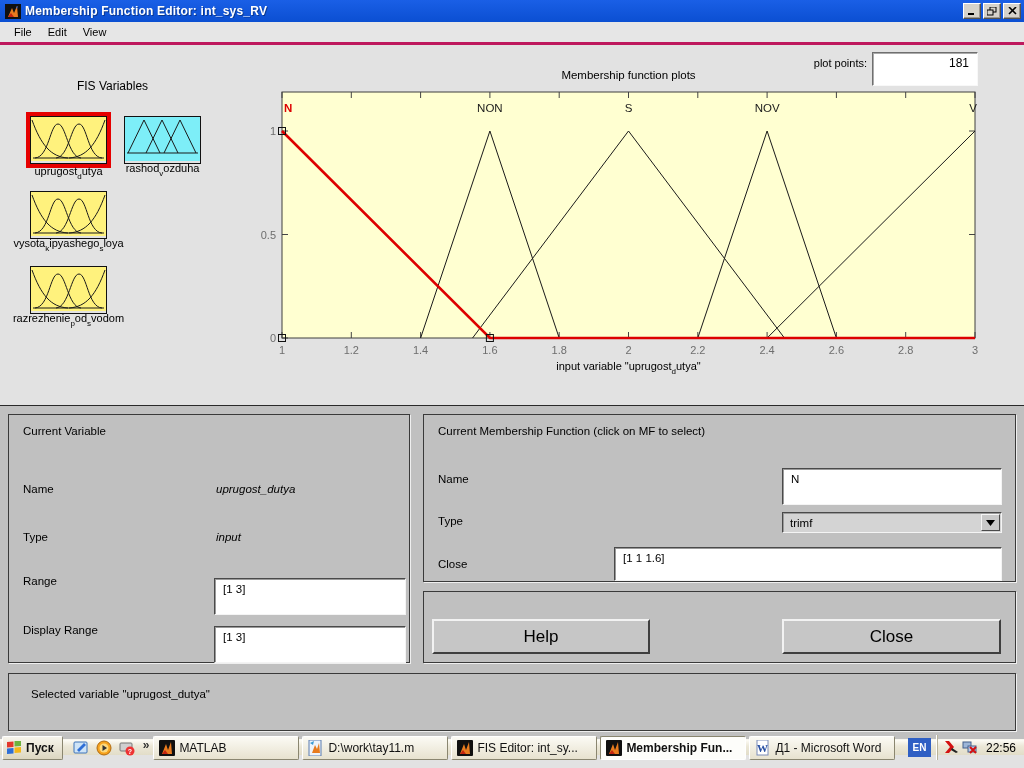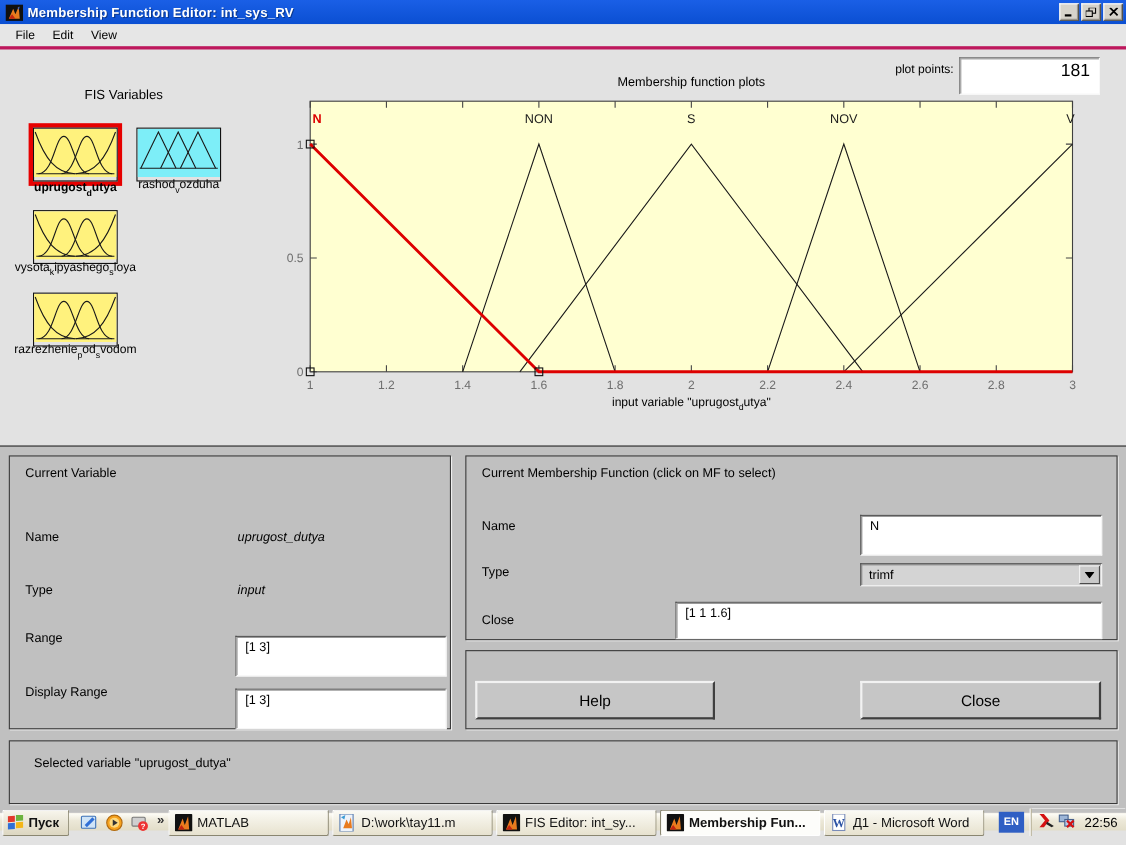--- a/index.html
+++ b/index.html
@@ -30,44 +30,44 @@
 
   .fis-var { position:absolute; }
   .fis-var .icon-frame { border:1px solid #111; }
   .fis-var.selected .icon-outer { border:4px solid #e60000; }
   .fis-var .icon-outer { border:4px solid transparent; display:inline-block; }
   .fis-var .var-label { position:absolute; top:53px; left:50%; transform:translateX(-50%);
     white-space:nowrap; font-size:11px; color:#000; text-align:center; }
   .sub { font-size:8px; vertical-align:-4px; }
 
   .plot-points-label { position:absolute; left:742px; top:57px; width:125px; text-align:right; color:#000; }
-  .plot-points-box { position:absolute; left:872px; top:52px; width:128px; height:34px; background:#fff;
+  .plot-points-box { position:absolute; left:872px; top:52px; width:106px; height:34px; background:#fff;
     border:1px solid; border-color:#6f6f6f #f8f8f8 #f8f8f8 #6f6f6f; box-shadow:inset 1px 1px 0 #aaa;
-    font-family:"Liberation Sans",sans-serif; font-size:16px; text-align:right; padding:3px 8px 0 4px; color:#000; }
+    font-family:"Liberation Sans",sans-serif; font-size:12px; text-align:right; padding:3px 8px 0 4px; color:#000; }
   .plot-title { position:absolute; left:282px; top:69px; width:693px; text-align:center; font-size:11.5px; color:#000; }
   #plot-svg { position:absolute; left:240px; top:85px; }
   .plot-xlabel { position:absolute; left:282px; top:360px; width:693px; text-align:center; font-size:11px; color:#000; }
 
   
   .lower { position:absolute; left:0; top:405px; width:1024px; height:334px; background:#c0c0c0;
     border-top:1px solid #2a2a2a; }
   .panel { position:absolute; background:#c0c0c0; border:1px solid #3a3a3a; box-shadow:1px 1px 0 #efefef; }
   .panel .heading { position:absolute; left:14px; top:10px; font-size:11.5px; color:#000; }
   .flabel { position:absolute; font-size:11.5px; color:#000; white-space:nowrap; }
   .fvalue { position:absolute; font-size:11.5px; color:#000; white-space:nowrap;font-style:italic; }
   .sunken-box { position:absolute; background:#fff; border:1px solid; border-color:#4a4a4a #f4f4f4 #f4f4f4 #4a4a4a;
     box-shadow:inset 1px 1px 0 #9a9a9a; padding:4px 0 0 8px; font-size:11.5px; color:#000; }
   .dropdown { position:absolute; background:#d4d4d4; border:1px solid; border-color:#4a4a4a #f4f4f4 #f4f4f4 #4a4a4a;
     box-shadow:inset 1px 1px 0 #9a9a9a; font-size:11.5px; color:#000; display:flex; align-items:center; }
   .dropdown .dd-text { flex:1; padding-left:7px; }
   .dropdown .dd-arrow { width:19px; height:17px; margin:0 1px 0 0; background:#c9c9c9;
     border:1px solid; border-color:#f6f6f6 #4a4a4a #4a4a4a #f6f6f6; display:flex; align-items:center; justify-content:center; }
   .dd-arrow svg { display:block; }
   .push-btn { position:absolute; background:#c6c6c6; border:2px solid; border-color:#f2f2f2 #3f3f3f #3f3f3f #f2f2f2;
-    font-size:14px; color:#000; display:flex; align-items:center; justify-content:center; font-family:inherit; }
+    font-size:17px; color:#000; display:flex; align-items:center; justify-content:center; font-family:inherit; }
 
   
   .taskbar { position:absolute; left:0; top:739px; width:1024px; height:16px;
     background:linear-gradient(to bottom,#fdfcf6 0%,#ece8d8 40%,#e2ddc8 100%);
     border-top:1px solid #f8f6ee; display:flex; align-items:center; }
   .start-btn { margin-left:2px; height:24px; padding:0 8px 0 4px; display:flex; align-items:center; gap:4px;
     background:linear-gradient(to bottom,#f7f5ec,#dcd6c0); border:1px solid; border-color:#fff #8a8670 #8a8670 #fff;
     border-radius:2px; font-weight:bold; font-size:12px; }
   .ql { display:flex; align-items:center; gap:3px; padding:0 4px 0 8px; }
   .ql-icon { width:20px; height:20px; display:flex; align-items:center; justify-content:center; }
@@ -122,21 +122,21 @@
 
   <div class="fis-heading">FIS Variables</div>
   <div id="fis-vars">
       <div class="fis-var selected" style="left: 26px; top: 112px;"><div class="icon-outer"><div class="icon-frame"><svg width="75" height="44" viewBox="0 0 75 44">
               <rect x="0" y="0" width="75" height="44" fill="#fff27d"></rect>
               <path fill="none" stroke="#1a1a1a" stroke-width="1" d="M1,3 C10,28 20,40 37,41"></path>
               <path fill="none" stroke="#1a1a1a" stroke-width="1" d="M74,3 C65,28 55,40 38,41"></path>
               <path fill="none" stroke="#1a1a1a" stroke-width="1" d="M4,41 C18,40 19,7 27,7 C35,7 37,40 50,41"></path>
               <path fill="none" stroke="#1a1a1a" stroke-width="1" d="M25,41 C38,40 40,7 48,7 C56,7 57,40 71,41"></path>
               <line fill="none" stroke="#1a1a1a" stroke-width="1" x1="2" y1="41" x2="73" y2="41"></line>
-            </svg></div></div><div class="var-label" style="top: 53px; font-weight: bold;">uprugost<span class="sub">d</span>utya</div></div>
+            </svg></div></div><div class="var-label" style="top: 53px;">uprugost<span class="sub">d</span>utya</div></div>
       <div class="fis-var" style="left: 120px; top: 112px;"><div class="icon-outer"><div class="icon-frame"><svg width="75" height="44" viewBox="0 0 75 44">
               <rect x="0" y="0" width="75" height="44" fill="#7deef8"></rect>
               <polyline fill="none" stroke="#1a1a1a" stroke-width="1" points="3,36 19,3 35,36"></polyline>
               <polyline fill="none" stroke="#1a1a1a" stroke-width="1" points="21,36 37,3 53,36"></polyline>
               <polyline fill="none" stroke="#1a1a1a" stroke-width="1" points="39,36 55,3 71,36"></polyline>
               <line fill="none" stroke="#1a1a1a" stroke-width="1" x1="2" y1="36" x2="73" y2="36"></line>
             </svg></div></div><div class="var-label" style="top: 50px;">rashod<span class="sub">v</span>ozduha</div></div>
       <div class="fis-var" style="left: 26px; top: 187px;"><div class="icon-outer"><div class="icon-frame"><svg width="75" height="44" viewBox="0 0 75 44">
               <rect x="0" y="0" width="75" height="44" fill="#fff27d"></rect>
               <path fill="none" stroke="#1a1a1a" stroke-width="1" d="M1,3 C10,28 20,40 37,41"></path>

